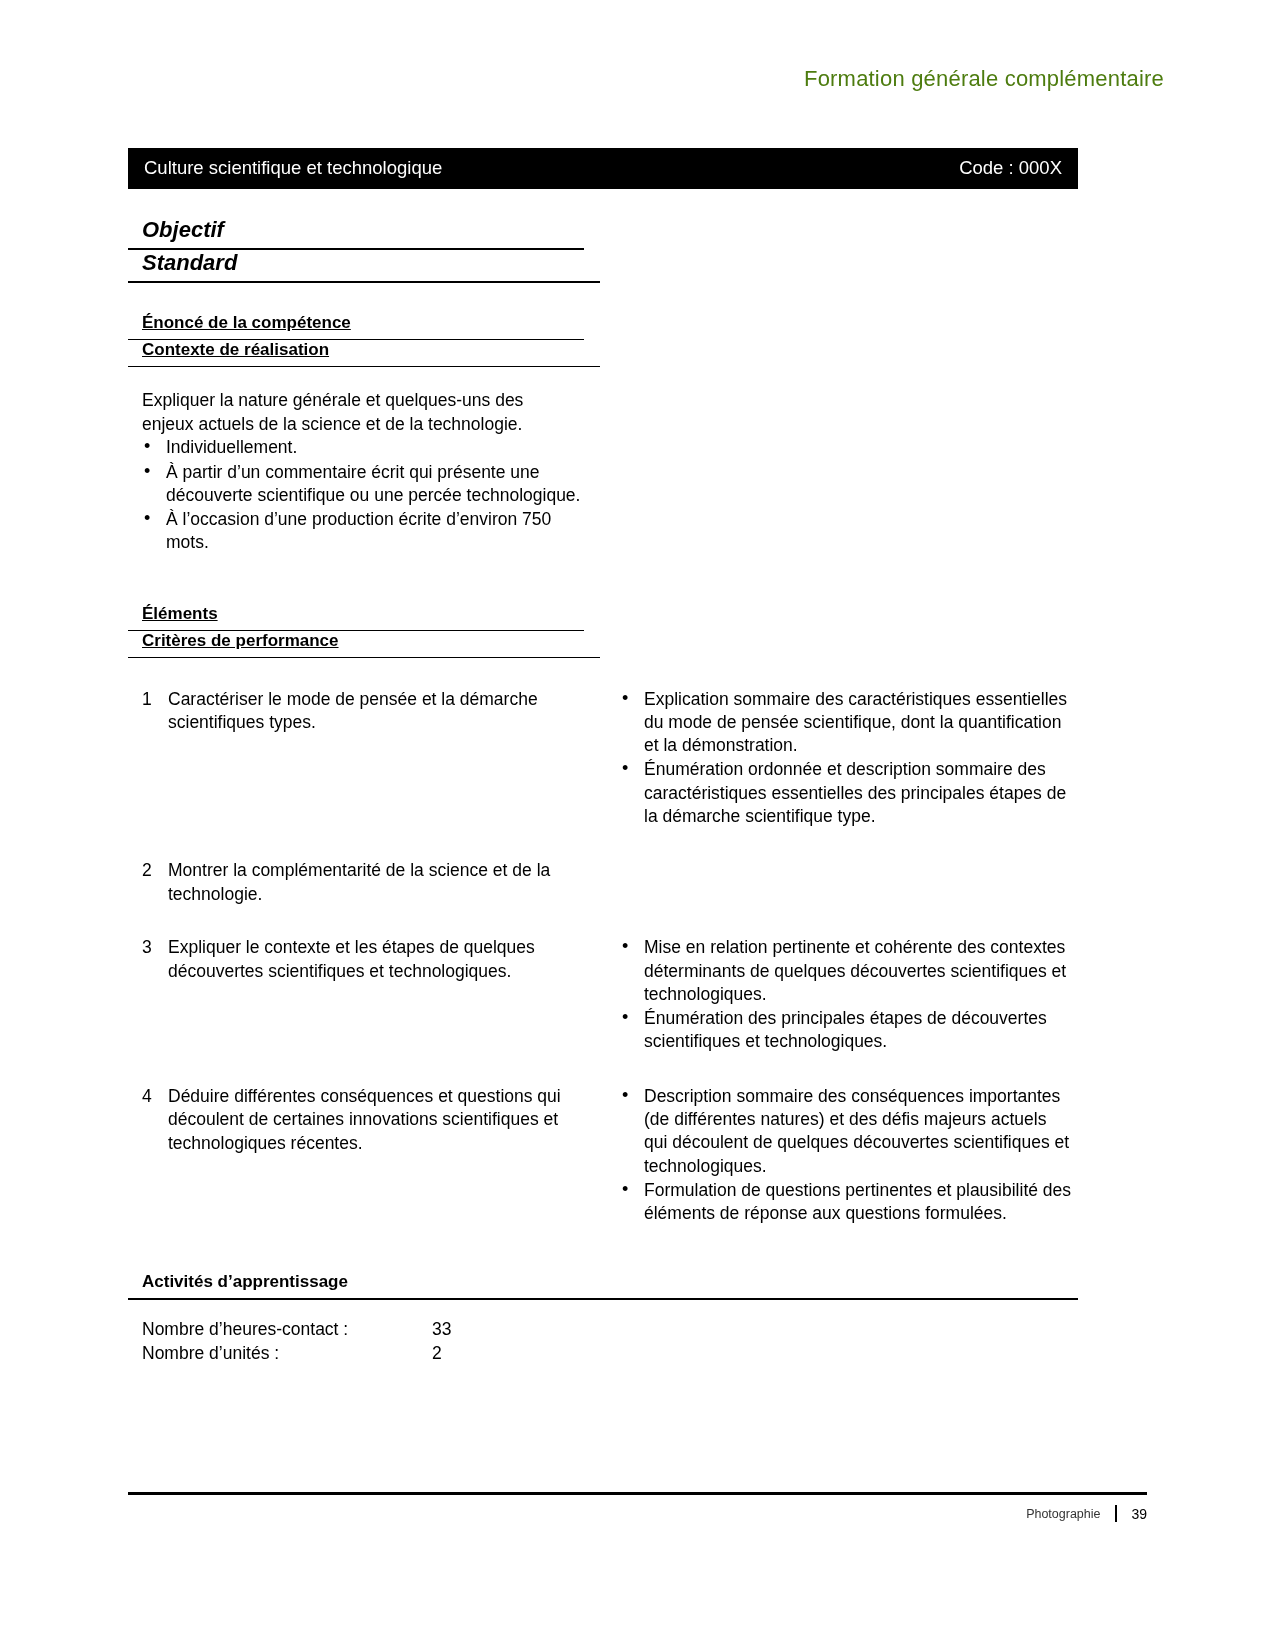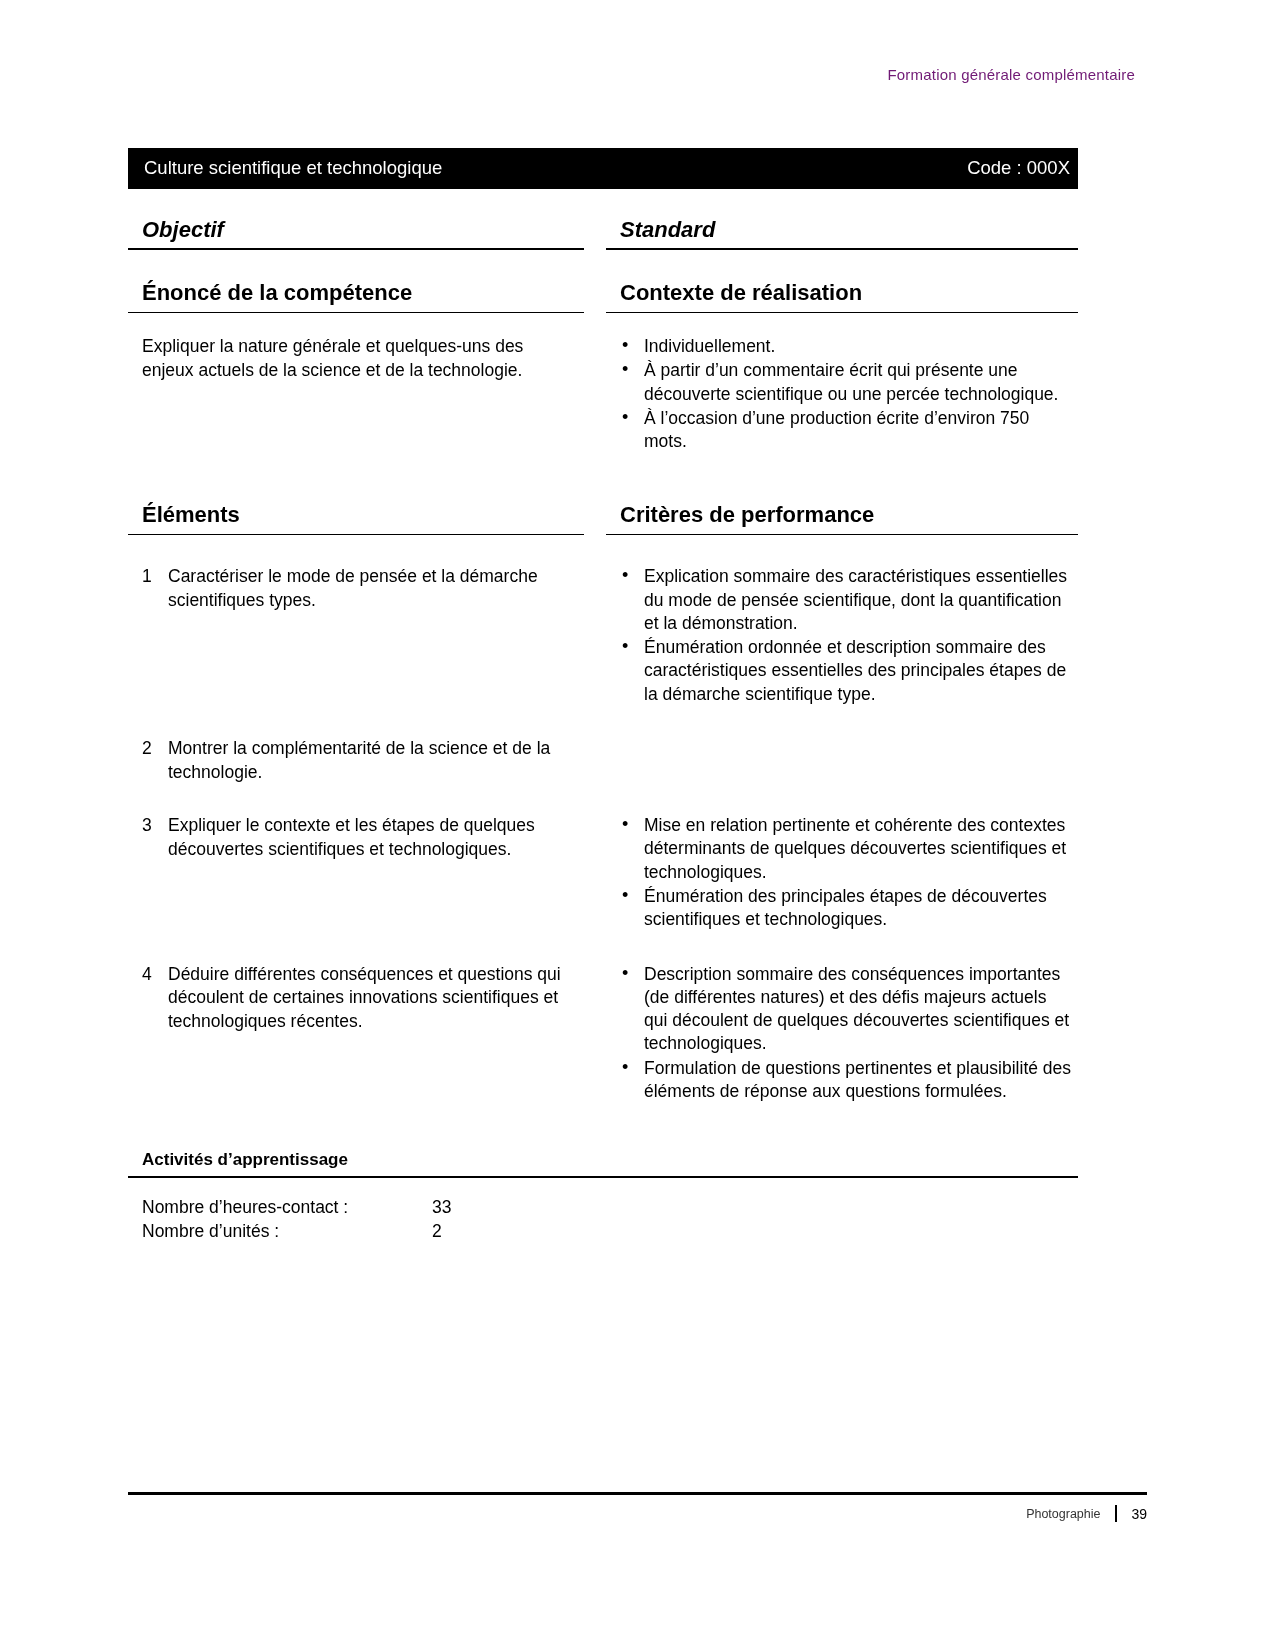--- a/index.html
+++ b/index.html
@@ -15,72 +15,74 @@
     position: relative;
     width: 1275px;
     height: 1650px;
     margin: 0 auto;
     background: #ffffff;
     box-sizing: border-box;
   }
   .header-right {
     position: absolute;
     top: 66px;
-    right: 140px;
-    font-size: 15px;
-    color: #701a75;
+    right: 111px;
+    font-size: 22px;
+    color: #4d7c0f;
     letter-spacing: 0.2px;
   }
   .content {
     position: absolute;
     left: 128px;
     top: 148px;
     width: 950px;
   }
   .title-bar {
     background: #000000;
     color: #ffffff;
     display: flex;
     justify-content: space-between;
     align-items: center;
-    padding: 9px 8px 10px 16px;
+    padding: 9px 16px 10px 16px;
     font-size: 18.5px;
     box-sizing: border-box;
   }
   .title-bar .code {
     font-size: 18.5px;
   }
   .cols {
     display: flex;
     width: 100%;
     margin-top: 28px;
+    flex-direction: column;
   }
   .col-left {
     width: 478px;
     box-sizing: border-box;
     padding-right: 22px;
   }
   .col-right {
     width: 472px;
     box-sizing: border-box;
   }
   .big-head {
     font-size: 22px;
     font-weight: bold;
     font-style: italic;
     padding-left: 14px;
     padding-bottom: 5px;
     border-bottom: 2.5px solid #000000;
   }
   .sec-head {
-    font-size: 22px;
+    font-size: 17px;
     font-weight: bold;
     padding-left: 14px;
     padding-bottom: 6px;
     border-bottom: 1.6px solid #000000;
+    text-decoration: underline;
   }
   .spacer-22 { height: 22px; }
   .spacer-30 { height: 30px; }
 
   .para {
     font-size: 17.5px;
     line-height: 1.35;
     padding-left: 14px;
     padding-right: 8px;
   }

